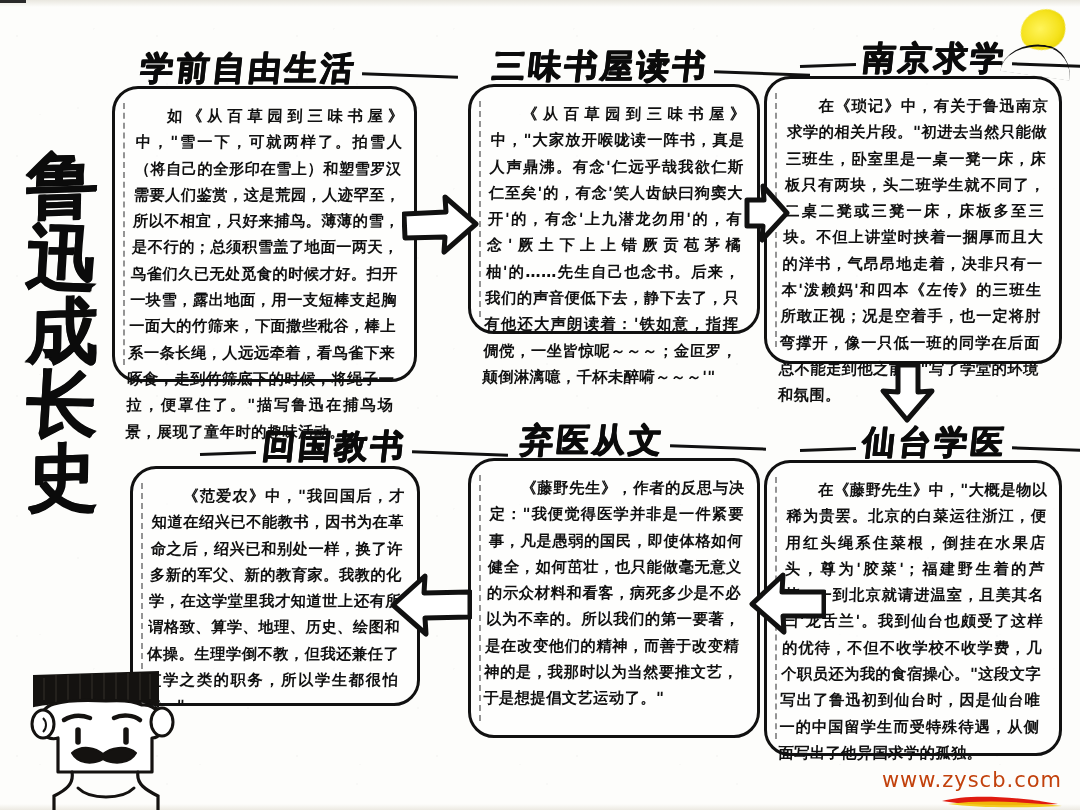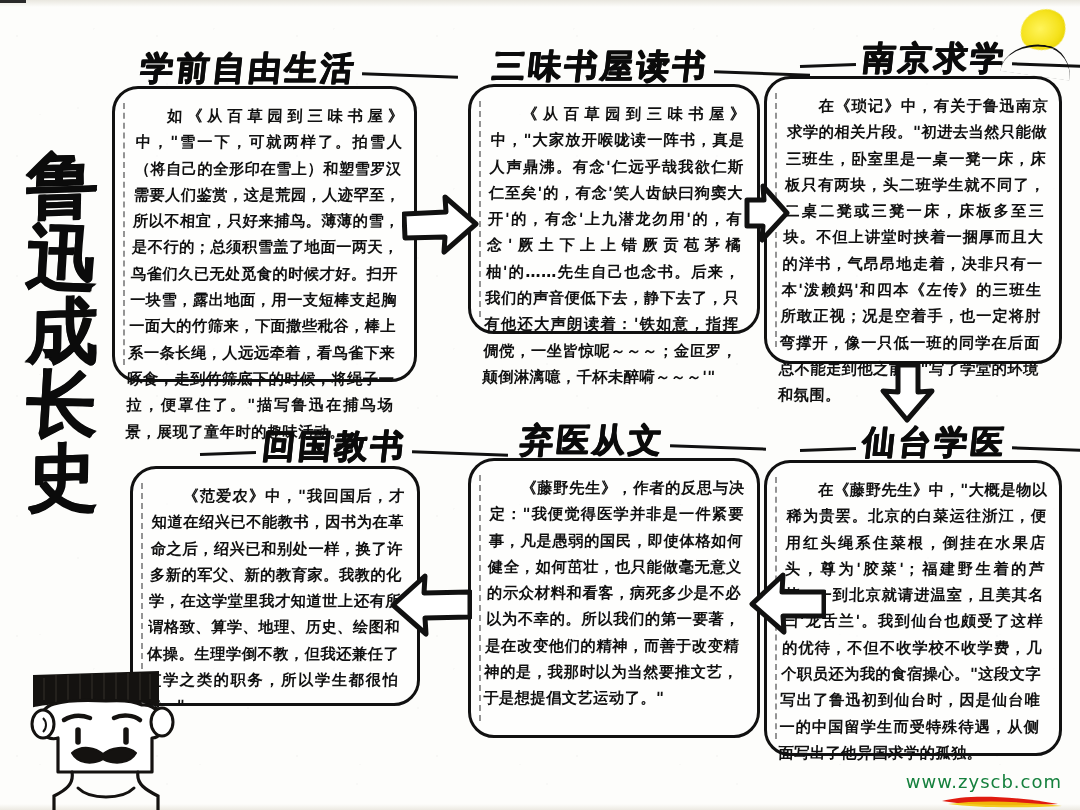--- a/index.html
+++ b/index.html
@@ -145,22 +145,22 @@
     border-radius: 60% 40% 0 0 / 100% 100% 0 0;
     transform: rotate(8deg);
   }
 
   
   .watermark {
     position: absolute;
     right: 18px;
     bottom: 18px;
     font-family: "DejaVu Sans", "Liberation Sans", sans-serif;
-    font-size: 18px;
-    color: #15803d;
+    font-size: 21px;
+    color: #c2410c;
     letter-spacing: 1px;
   }
   .wm-brush {
     position: absolute;
     right: 14px;
     bottom: 2px;
     width: 128px;
     height: 16px;
   }
 

